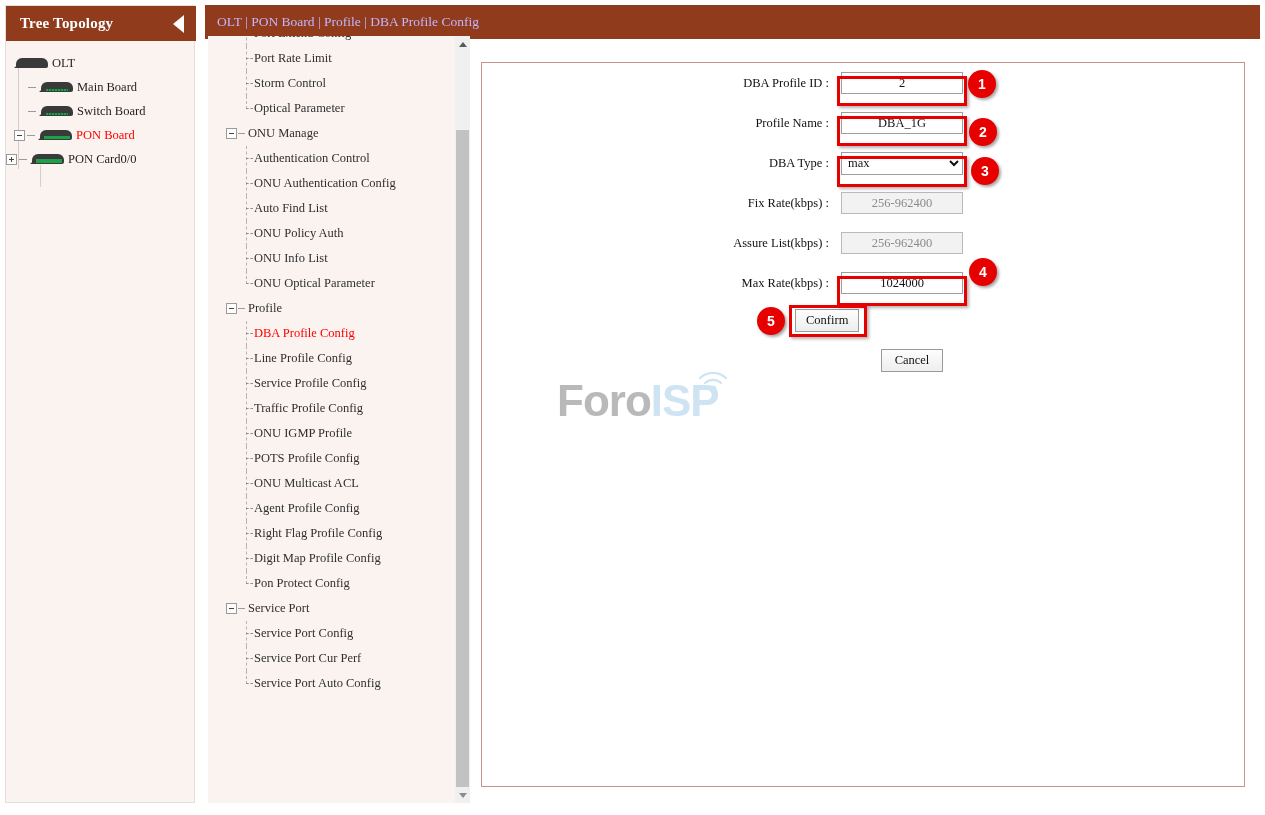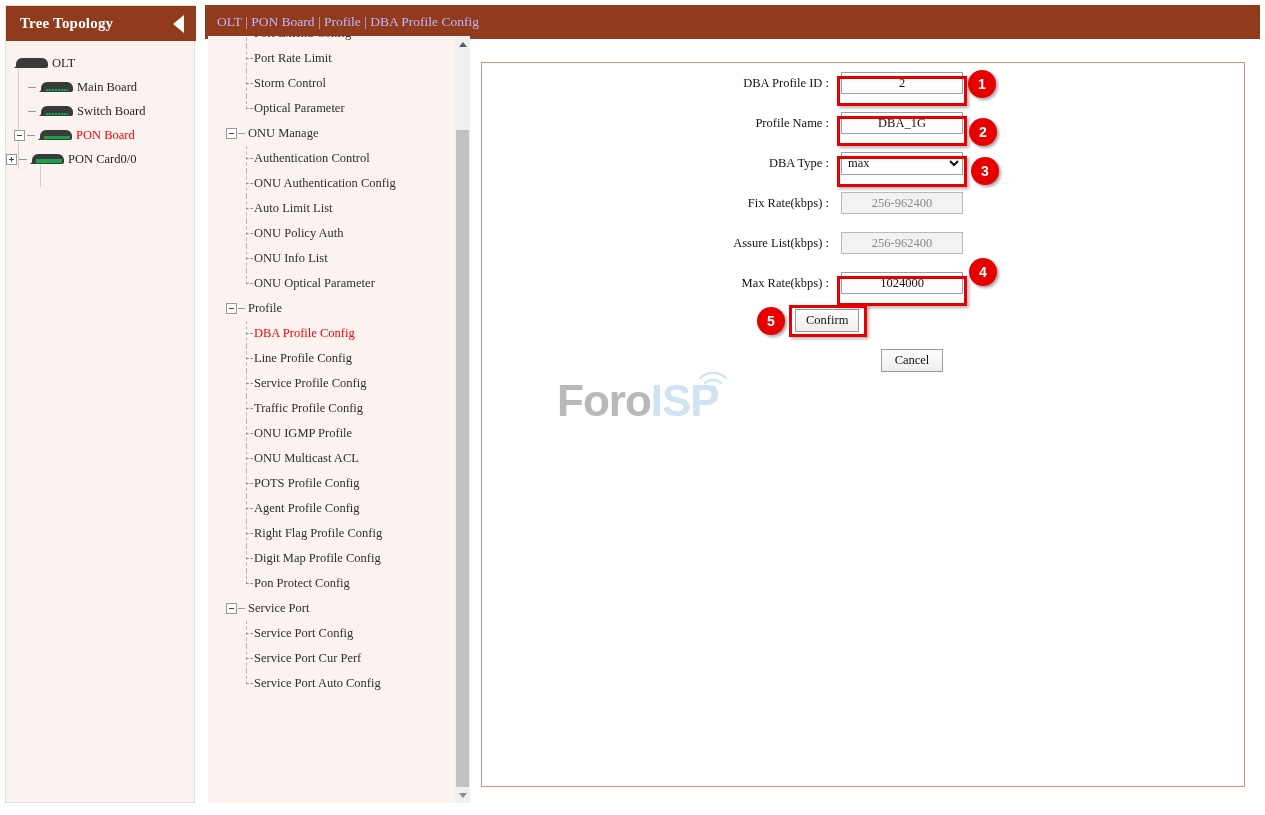--- a/index.html
+++ b/index.html
@@ -302,21 +302,21 @@
           <span class="mlabel">Authentication Control</span>
         </div>
         <div class="mitem leaf">
           <span class="branch"></span>
           <span class="tick"></span>
           <span class="mlabel">ONU Authentication Config</span>
         </div>
         <div class="mitem leaf">
           <span class="branch"></span>
           <span class="tick"></span>
-          <span class="mlabel">Auto Limit List</span>
+          <span class="mlabel">Auto Find List</span>
         </div>
         <div class="mitem leaf">
           <span class="branch"></span>
           <span class="tick"></span>
           <span class="mlabel">ONU Policy Auth</span>
         </div>
         <div class="mitem leaf">
           <span class="branch"></span>
           <span class="tick"></span>
           <span class="mlabel">ONU Info List</span>
@@ -352,26 +352,26 @@
           <span class="mlabel">Traffic Profile Config</span>
         </div>
         <div class="mitem leaf">
           <span class="branch"></span>
           <span class="tick"></span>
           <span class="mlabel">ONU IGMP Profile</span>
         </div>
         <div class="mitem leaf">
           <span class="branch"></span>
           <span class="tick"></span>
+          <span class="mlabel">POTS Profile Config</span>
+        </div>
+        <div class="mitem leaf">
+          <span class="branch"></span>
+          <span class="tick"></span>
           <span class="mlabel">ONU Multicast ACL</span>
-        </div>
-        <div class="mitem leaf">
-          <span class="branch"></span>
-          <span class="tick"></span>
-          <span class="mlabel">POTS Profile Config</span>
         </div>
         <div class="mitem leaf">
           <span class="branch"></span>
           <span class="tick"></span>
           <span class="mlabel">Agent Profile Config</span>
         </div>
         <div class="mitem leaf">
           <span class="branch"></span>
           <span class="tick"></span>
           <span class="mlabel">Right Flag Profile Config</span>

